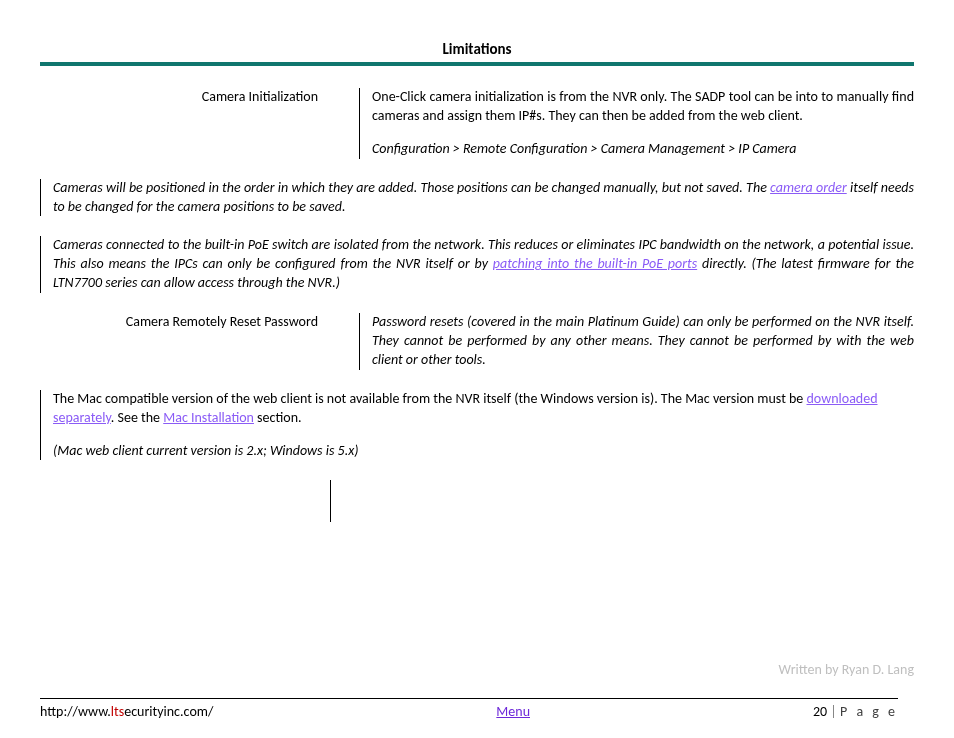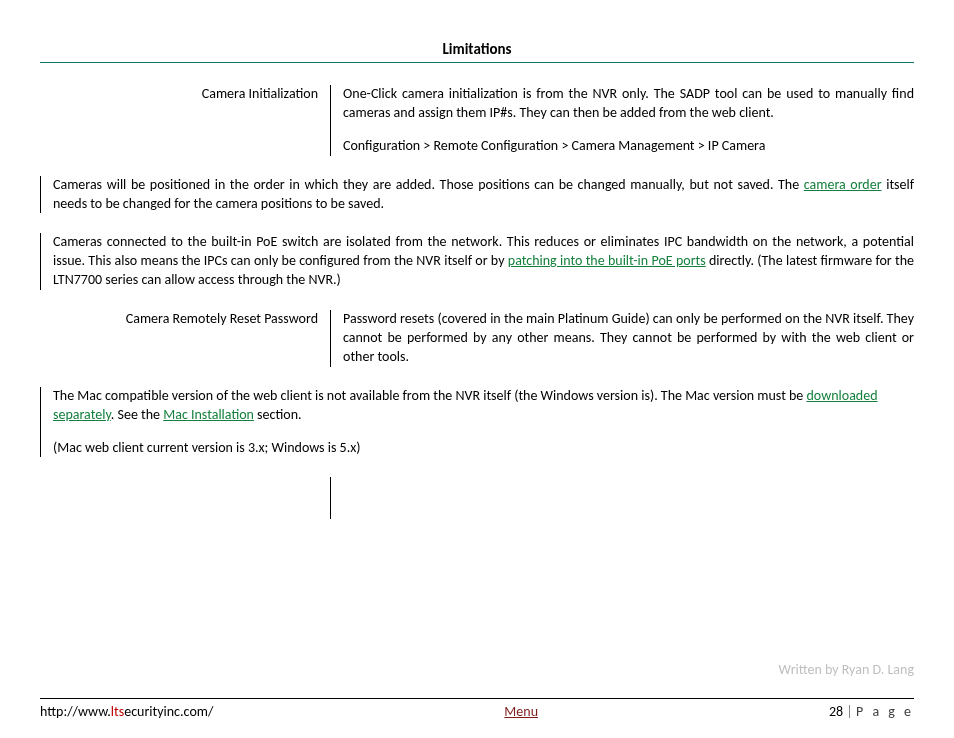--- a/index.html
+++ b/index.html
@@ -11,91 +11,92 @@
     width: 954px;
     height: 738px;
     position: relative;
     padding: 40px 40px 30px 40px;
   }
   .heading {
     text-align: center;
     font-weight: bold;
     font-size: 15px;
     padding-bottom: 4px;
-    border-bottom: 1px solid #0f766e;
+    border-bottom: 4px solid #0f766e;
     margin-bottom: 22px;
   }
   .table {
     width: 100%;
   }
   .row {
     display: flex;
     align-items: flex-start;
+    gap: 29px;
   }
   .label-cell {
     width: 290px;
     flex-shrink: 0;
     text-align: right;
     padding-right: 12px;
     padding-top: 0;
     line-height: 1.35;
   }
   .desc-cell {
     flex: 1;
     border-left: 1px solid #000;
     padding-left: 12px;
     line-height: 1.35;
   }
   .desc-cell p { margin-bottom: 14px; }
-  .desc-cell p:last-child, .desc-cell p.tight:last-child { margin-bottom: 0; }
+  .desc-cell p:last-child, .desc-cell p.tight:last-child { margin-bottom: 0; font-style: italic; }
   .row-gap { margin-bottom: 20px; }
   .justify { text-align: justify; }
-  .link { color: #15803d; text-decoration: underline; cursor: pointer; }
+  .link { color: #8b5cf6; text-decoration: underline; cursor: pointer; }
   .attribution {
     position: absolute;
     bottom: 60px;
     right: 40px;
     color: #bfbfbf;
     font-size: 14px;
     margin-left: 32px;
   }
   .footer {
     position: absolute;
     bottom: 18px;
     left: 40px;
-    right: 40px;
+    right: 56px;
     border-top: 1px solid #000;
     padding-top: 4px;
     display: flex;
     justify-content: space-between;
     align-items: baseline;
     font-size: 14px;
   }
   .footer .url .brand { color: #c00000; }
-  .footer .menu { color: #7f1d1d; text-decoration: underline; cursor: pointer; }
+  .footer .menu { color: #6d28d9; text-decoration: underline; cursor: pointer; }
   .footer .page .word { letter-spacing: 3px; color: #404040; }
   .footer .page .num { color: #000; }
   .footer .page .bar { color: #808080; }
   
   .table-end-spacer {
     border-left: 1px solid #000;
     height: 42px;
     margin-left: 290px;
   }
 </style>
 </head>
 <body>
 
 <div class="heading">Limitations</div>
 
 <div class="table" id="rows-container">
     <div class="row row-gap">
       <div class="label-cell">Camera Initialization</div>
       <div class="desc-cell">
-        <p class="justify">One-Click camera initialization is from the NVR only.  The SADP tool can be used to manually find cameras and assign them IP#s.  They can then be added from the web client.</p>
+        <p class="justify">One-Click camera initialization is from the NVR only.  The SADP tool can be into to manually find cameras and assign them IP#s.  They can then be added from the web client.</p>
         <p>Configuration &gt; Remote Configuration &gt; Camera Management &gt; IP Camera</p>
       </div>
     </div>
     <div class="row row-gap">
       <div class="desc-cell">
         <p class="justify">Cameras will be positioned in the order in which they are added.  Those positions can be changed manually, but not saved.  The <span class="link">camera order</span> itself needs to be changed for the camera positions to be saved.</p>
       </div>
     </div>
     <div class="row row-gap">
       <div class="desc-cell">
@@ -104,29 +105,29 @@
     </div>
     <div class="row row-gap">
       <div class="label-cell">Camera Remotely Reset Password</div>
       <div class="desc-cell">
         <p class="justify">Password resets (covered in the main Platinum Guide) can only be performed on the NVR itself.  They cannot be performed by any other means.  They cannot be performed by with the web client or other tools.</p>
       </div>
     </div>
     <div class="row row-gap">
       <div class="desc-cell">
         <p>The Mac compatible version of the web client is not available from the NVR itself (the Windows version is).  The Mac version must be <span class="link">downloaded separately</span>.  See the <span class="link">Mac Installation</span> section.</p>
-        <p>(Mac web client current version is 3.x; Windows is 5.x)</p>
+        <p>(Mac web client current version is 2.x; Windows is 5.x)</p>
       </div>
     </div>
   </div>
 <div class="table-end-spacer"></div>
 
 <div class="attribution">Written by Ryan D. Lang</div>
 
 <div class="footer">
   <div class="url">
     <span>http://www.</span><span class="brand">lts</span><span>ecurityinc.com/</span>
   </div>
   <div><span class="menu">Menu</span></div>
   <div class="page">
-    <span class="num">28</span> <span class="bar">|</span> <span class="word">P a g e</span>
+    <span class="num">20</span> <span class="bar">|</span> <span class="word">P a g e</span>
   </div>
 </div>
 
 </body></html>

